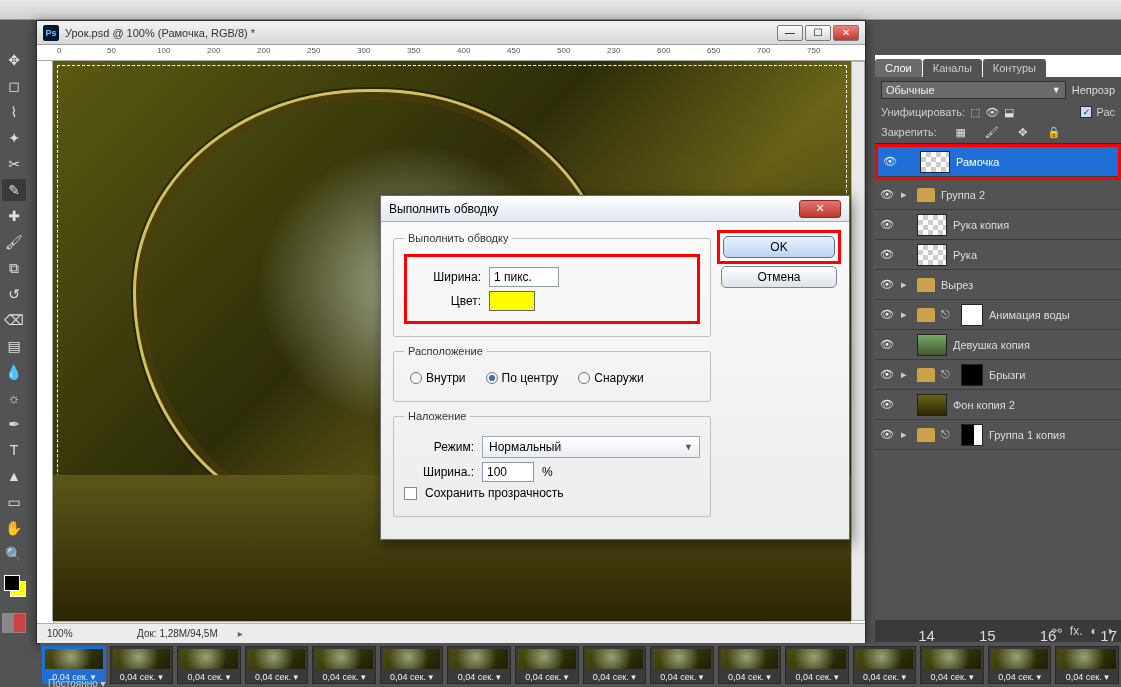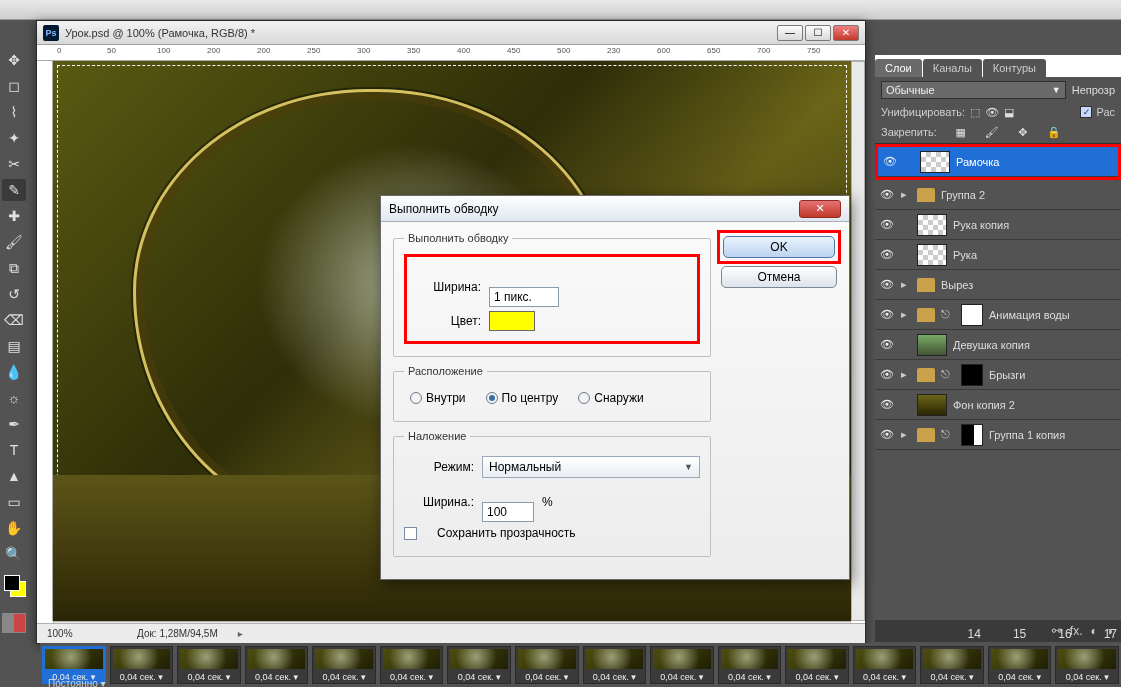--- a/index.html
+++ b/index.html
@@ -52,28 +52,28 @@
 .dlg-title .spacer{flex:1;}
 .dlg-close{ width:42px;height:18px;background:linear-gradient(#e57373,#c0392b); color:#fff; border:1px solid #8e2a1f; border-radius:3px; display:flex;align-items:center;justify-content:center; font-size:11px;}
 .dlg-body{ padding:10px 12px 14px 12px; display:flex; gap:10px;}
 .dlg-left{ flex:1;}
 .dlg-right{ width:116px; display:flex; flex-direction:column; gap:6px; padding-top:2px;}
 
 fieldset{ border:1px solid #bfbfbf; border-radius:2px; padding:10px 10px 12px 10px; margin-bottom:8px;}
 legend{ font-size:11px; padding:0 4px; color:#333;}
 .row{ display:flex; align-items:center; gap:8px; margin:4px 0; font-size:12px;}
 .row label{ width:66px; text-align:right;}
-.inp{ border:1px solid #8a9bb0; background:#fff; height:20px; padding:1px 4px; font-size:12px;margin-top:20px;}
+.inp{ border:1px solid #8a9bb0; background:#fff; height:20px; padding:1px 4px; font-size:12px;}
 .color-swatch{ width:46px; height:20px; border:1px solid #666; background:#ffff00;}
 .radio{ display:inline-flex; align-items:center; gap:4px; margin-right:12px; font-size:12px;}
 .radio .dot{ width:12px;height:12px;border:1px solid #6b7b8d;border-radius:50%; display:inline-flex;align-items:center;justify-content:center;}
 .radio.checked .dot::after{content:""; width:6px;height:6px;background:#3b6ea5;border-radius:50%;}
 .select{ flex:1; height:22px; border:1px solid #9aa8b8; background:linear-gradient(#fff,#e8edf2); display:flex; align-items:center; justify-content:space-between; padding:0 6px; font-size:12px;}
 .select .caret{ font-size:9px; color:#555;}
-.chk{ display:inline-flex; align-items:center; gap:20px; font-size:12px;}
+.chk{ display:inline-flex; align-items:center; gap:8px; font-size:12px;}
 .chk .box{ width:13px;height:13px;border:1px solid #7a8aa0;background:#fff;}
 
 .dlg-btn{ height:22px; border:1px solid #7a8896; background:linear-gradient(#fefefe,#dce3ea); border-radius:5px; font-size:12px; display:flex; align-items:center; justify-content:center; cursor:pointer;}
 .dlg-btn.primary{ background:linear-gradient(#eaf3ff,#bcd3ef); border-color:#4f76a3;}
 
 .hl-red{ outline:3px solid #ff0000; outline-offset:1px;}
 .hl-red-inner{ border:3px solid #ff0000; padding:6px 8px; }
 
 
 .panel{ position:absolute; right:0; top:55px; width:246px; bottom:45px; background:#535353; color:#ddd; font-size:11px;}
@@ -105,21 +105,21 @@
 
 
 .timeline{ position:absolute; left:40px; right:0; bottom:0; height:44px; background:#535353; display:flex; align-items:center; overflow:hidden;}
 .frame{ width:64px; height:38px; margin:2px; background:#3a3a3a; border:1px solid #2a2a2a; display:flex; flex-direction:column;}
 .frame.sel{ border:1px solid #1f6fd6; background:#1f6fd6;}
 .frame .fthumb{ flex:1; margin:2px; background:
   radial-gradient(circle at 45% 40%, rgba(220,230,190,.6), transparent 60%),
   linear-gradient(135deg,#4d4d10,#1f1f05);}
 .frame .flab{ height:12px; font-size:9px; color:#eee; display:flex; align-items:center; justify-content:center; gap:2px; background:#3a3a3a;}
 .frame.sel .flab{ background:#1f6fd6;}
-.frame-nums{ position:absolute; right:4px; bottom:46px; height:14px; display:flex; gap:32px; color:#ddd; font-size:12px;align-items:center;}
+.frame-nums{ position:absolute; right:4px; bottom:46px; height:14px; display:flex; gap:44px; color:#ddd; font-size:15px;}
 
 .chk2{ display:inline-flex; align-items:center; gap:4px;}
 .chk2 .box{ width:12px;height:12px;border:1px solid #2f2f2f;background:#c8d8ff; display:flex;align-items:center;justify-content:center; font-size:9px; color:#234;}
 </style>
 </head>
 <body>
 
 <div class="app-header"></div>
 
 <div class="tool-strip">

